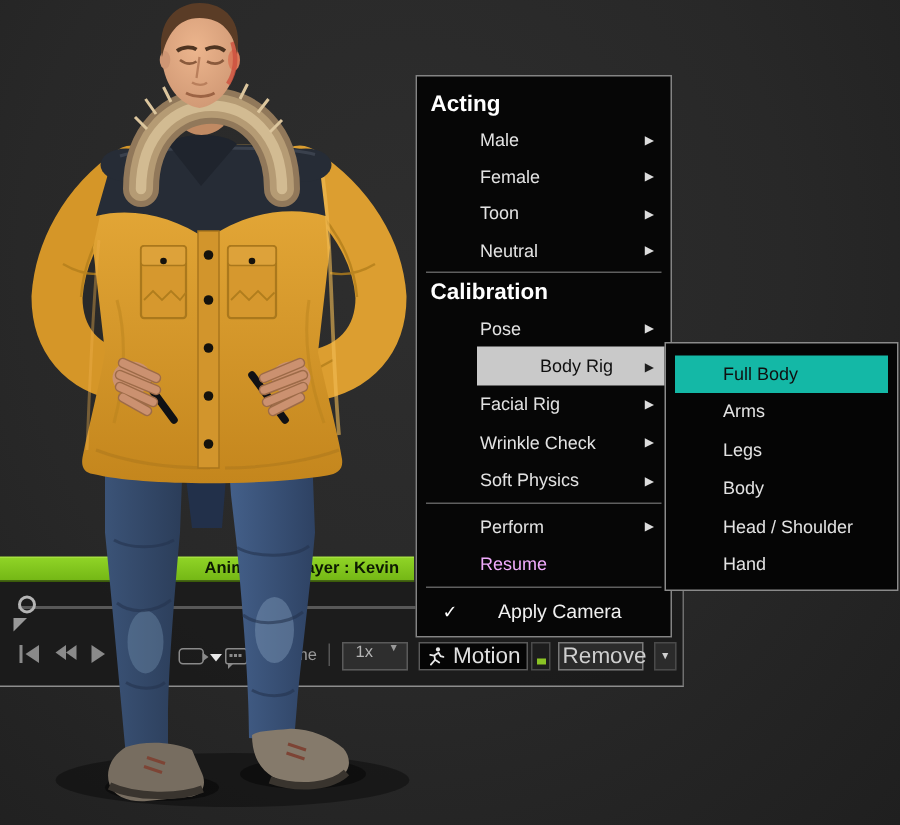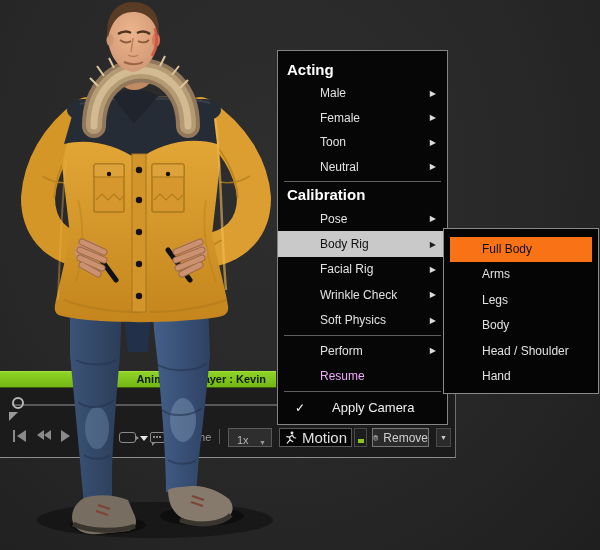--- a/index.html
+++ b/index.html
@@ -35,59 +35,59 @@
     border-left:4px solid transparent;border-right:4px solid transparent;border-top:5px solid #e8e8e8;}
   .icon-comment{position:absolute;left:150px;top:44px;width:15px;height:11px;
     border:1.5px solid #8a8a8a;border-radius:2px;}
   .icon-comment::after{content:"";position:absolute;left:1px;bottom:-4px;width:0;height:0;
     border-top:4px solid #8a8a8a;border-right:4px solid transparent;}
   .icon-comment .dots{position:absolute;left:2px;top:3px;width:2px;height:2px;background:#8a8a8a;
     box-shadow:3px 0 #8a8a8a,6px 0 #8a8a8a;}
   .frame-label{position:absolute;left:196px;top:43px;font-size:11px;color:#9a9a9a;}
   .t-sep{position:absolute;left:219px;top:41px;width:1px;height:15px;background:#555;}
   .speed-box{position:absolute;left:228px;top:40px;width:44px;height:19px;
-    border:1px solid #5a5a5a;background:#2e2e2e;display:flex;align-items:flex-end;
+    border:1px solid #5a5a5a;background:#2e2e2e;display:flex;align-items:flex-start;
     padding:0 5px 0 8px;color:#b5b5b5;font-size:11px;}
   .speed-box .dd{margin-left:auto;font-size:7px;color:#9a9a9a;}
   .motion-btn{position:absolute;left:279px;top:40px;width:73px;height:19px;background:#050505;
     border:1px solid #5a5a5a;display:flex;align-items:center;justify-content:center;gap:5px;
     color:#e0e0e0;font-size:15px;}
   .motion-drop{position:absolute;left:354px;top:40px;width:13px;height:19px;background:#1d1d1d;
     border:1px solid #4a4a4a;}
   .motion-drop .green-ind{position:absolute;left:3px;bottom:3px;width:6px;height:4px;background:#8bc425;}
   .remove-btn{position:absolute;left:372px;top:40px;width:57px;height:19px;background:#2b2b2b;
     border:1px solid #787878;display:flex;align-items:center;justify-content:center;gap:5px;
-    color:#cfcfcf;font-size:12px;}
+    color:#cfcfcf;font-size:15px;}
   .remove-drop{position:absolute;left:436px;top:40px;width:15px;height:19px;background:#2b2b2b;
     border:1px solid #4a4a4a;color:#cfcfcf;font-size:7px;display:flex;align-items:center;justify-content:center;}
 
   
   .character{position:absolute;left:0;top:0;z-index:2;pointer-events:none;}
 
   
   .ctx-menu{position:absolute;left:277px;top:50px;width:171px;z-index:3;
     background:#060606;border:1px solid #848484;padding:8px 0 2px;}
   .menu-header{height:22px;line-height:22px;padding-left:9px;font-weight:bold;color:#fff;font-size:15px;}
   .menu-item{height:24.5px;display:flex;align-items:center;padding:0 11px 0 42px;
     font-size:12px;color:#e2e2e2;}
   .menu-item.h25{height:25.4px;}
   .menu-item .arrow{margin-left:auto;font-size:8px;color:#dcdcdc;}
-  .menu-item.highlight{background:#c9c9c9;color:#101010;}
+  .menu-item.highlight{background:#c9c9c9;color:#101010;margin-left:40px;}
   .menu-item.highlight .arrow{color:#1d1d1d;}
   .menu-item.disabled{color:#f0abfc;}
   .menu-sep{border-top:1px solid #5f5f5f;margin:2px 6px;}
   .apply-row{height:28px;display:flex;align-items:center;padding-left:17px;font-size:13px;color:#f0f0f0;}
   .apply-row .check{font-size:12px;color:#fff;}
   .apply-row .lbl{margin-left:27px;}
 
   
   .sub-menu{position:absolute;left:443px;top:228px;width:156px;z-index:3;
     background:#050505;border:1px solid #8a8a8a;padding:8px 0 4px;}
   .sub-item{height:25.4px;line-height:25.4px;padding-left:38px;font-size:12px;color:#e2e2e2;}
-  .sub-item.highlight{background:#f97316;color:#101010;margin:0 6px;padding-left:32px;}
+  .sub-item.highlight{background:#14b8a6;color:#101010;margin:0 6px;padding-left:32px;}
 </style>
 </head>
 <body>
 
 <div class="player-bar">
   <span>Animation Player : Kevin</span>
 </div>
 
 <div class="playbar">
   <div class="slider-track"></div>

